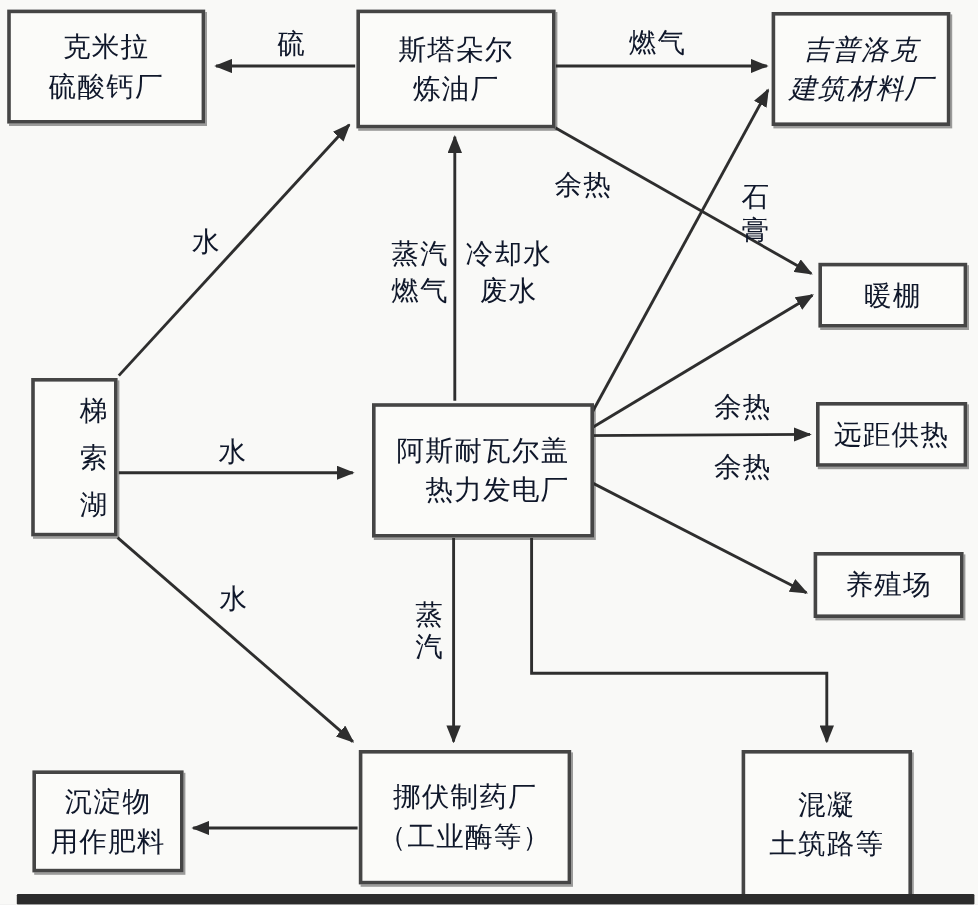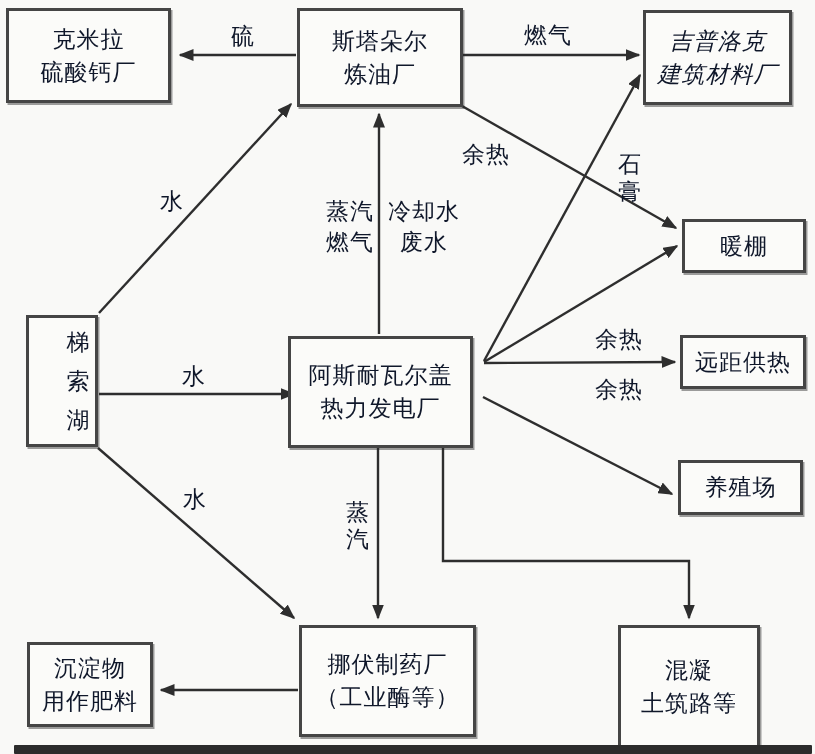--- a/index.html
+++ b/index.html
@@ -78,21 +78,21 @@
 
   <div class="node" style="left:643px;top:10px;width:149px;height:95px;font-style:italic;">吉普洛克
 建筑材料厂</div>
 
   <div class="node" style="left:682px;top:219px;width:124px;height:54px;">暖棚</div>
 
   <div class="node vtext" style="left:26px;top:315px;width:72px;height:132px;padding-left:32px;">
     <span class="vwrap">梯索湖</span>
   </div>
 
-  <div class="node" style="left:288px;top:336px;width:185px;height:112px;">阿斯耐瓦尔盖
+  <div class="node" style="left:310px;top:336px;width:185px;height:112px;text-align:right;">阿斯耐瓦尔盖
 热力发电厂</div>
 
   <div class="node" style="left:680px;top:335px;width:126px;height:54px;">远距供热</div>
 
   <div class="node" style="left:678px;top:460px;width:125px;height:55px;">养殖场</div>
 
   <div class="node" style="left:299px;top:625px;width:177px;height:112px;">挪伏制药厂
 （工业酶等）</div>
 
   <div class="node" style="left:618px;top:625px;width:142px;height:124px;">混凝

